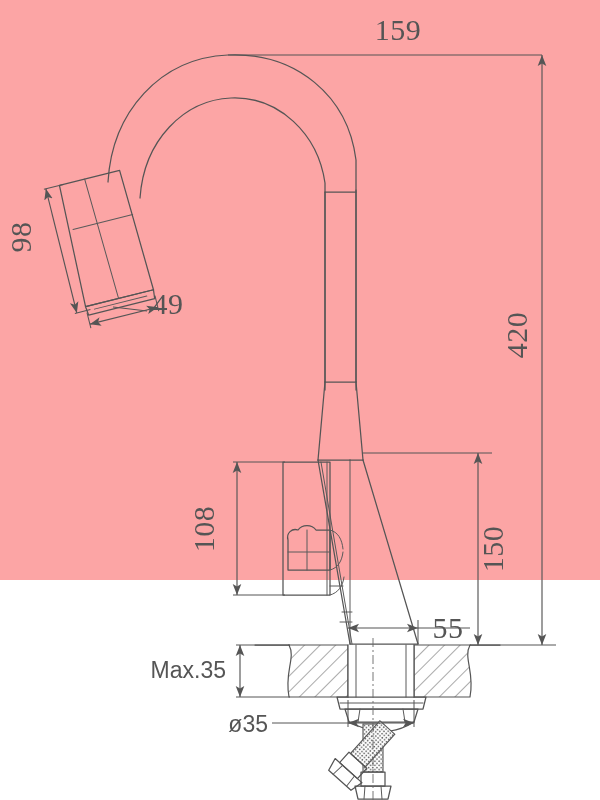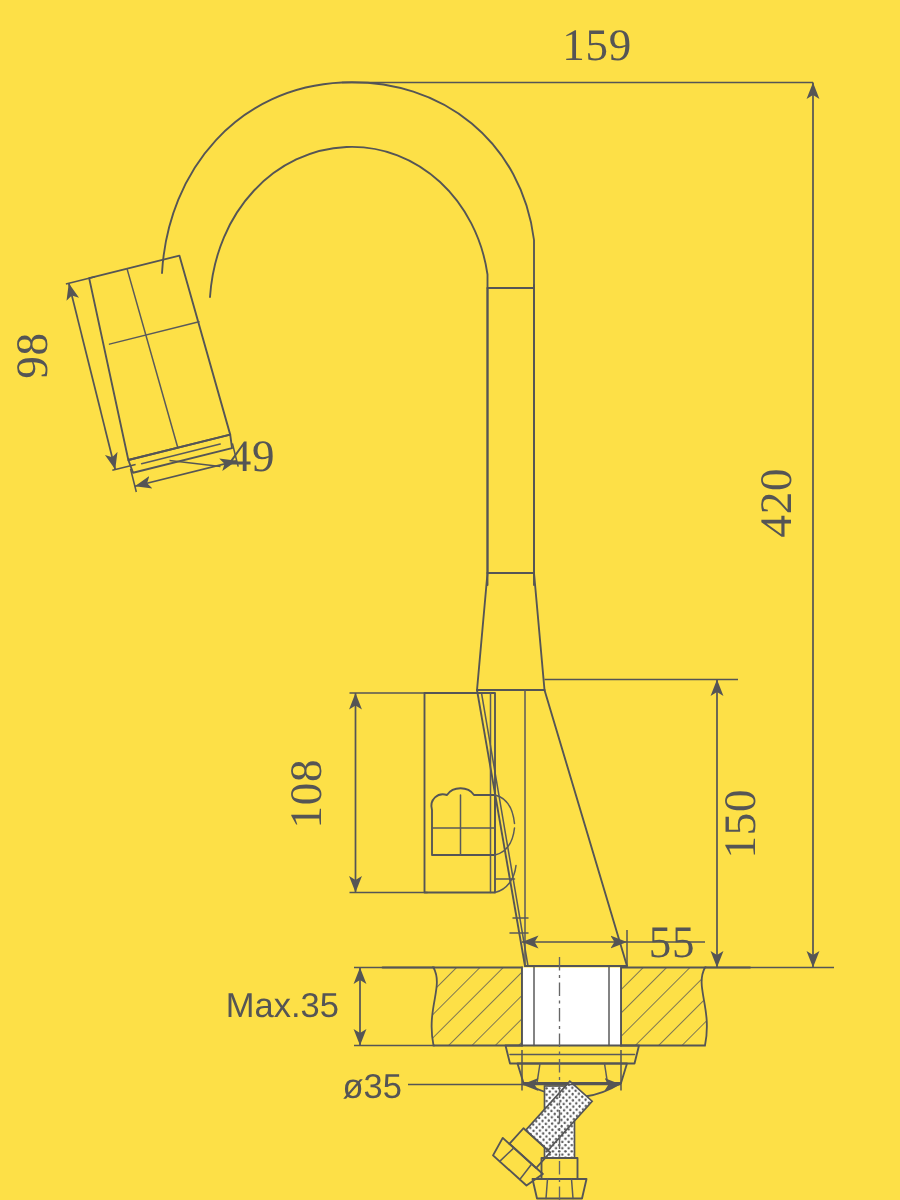--- a/index.html
+++ b/index.html
@@ -9,22 +9,22 @@
   }
   body {
     width: 600px;
     height: 800px;
     font-family: "Liberation Sans", sans-serif;
     overflow: hidden;
   }
   #drawing-root {
     position: relative;
     width: 600px;
-    height: 800px;
-    background: #fde047;
+    height: 580px;
+    background: #fca5a5;
     text-align: center;
   }
   #drawing-svg {
     position: absolute;
     top: 0;
     left: 0;
     width: 600px;
     height: 800px;
     display: block;
   }

